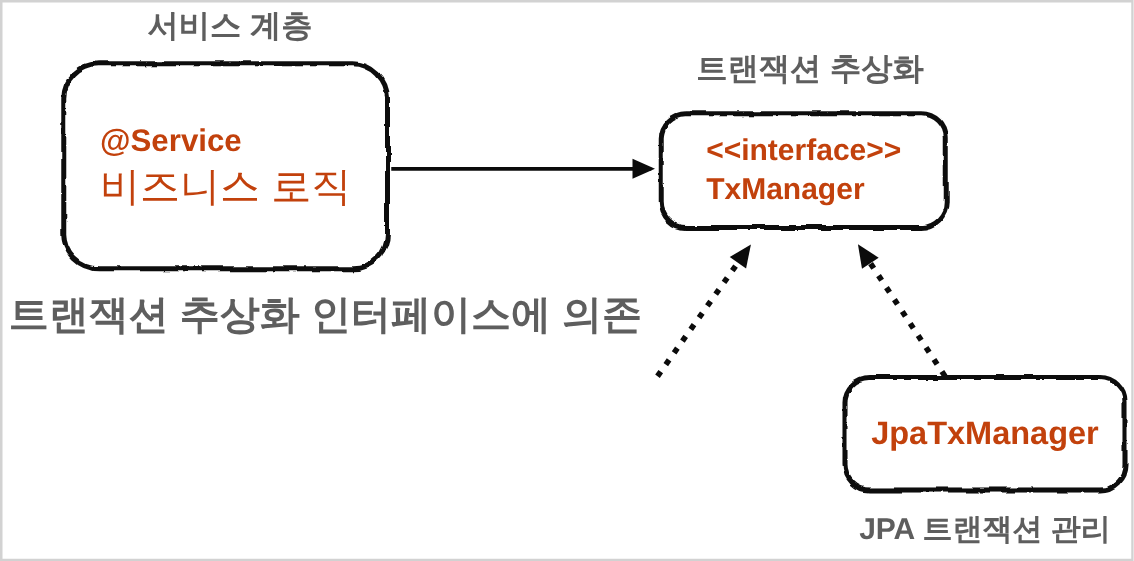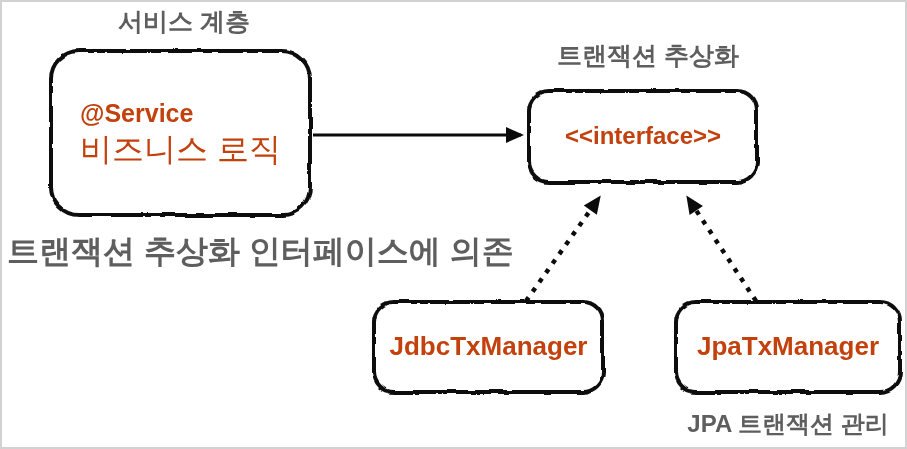--- a/index.html
+++ b/index.html
@@ -119,29 +119,24 @@
     <div class="txt">
       <div class="l1">@Service</div>
       <div class="l2">비즈니스 로직</div>
     </div>
   </div>
 
   <div class="node" id="txmanager-box">
     <div class="edge"></div>
     <div class="txt">
       <div class="l1b">&lt;&lt;interface&gt;&gt;</div>
+      <div class="l1b">TxManager</div>
     </div>
   </div>
 
-  <div class="node" id="jdbc-box">
-    <div class="edge"></div>
-    <div class="txt">
-      <div class="single">JdbcTxManager</div>
-    </div>
-  </div>
 
   <div class="node" id="jpa-box">
     <div class="edge"></div>
     <div class="txt">
       <div class="single">JpaTxManager</div>
     </div>
   </div>
 
 </div>
 

